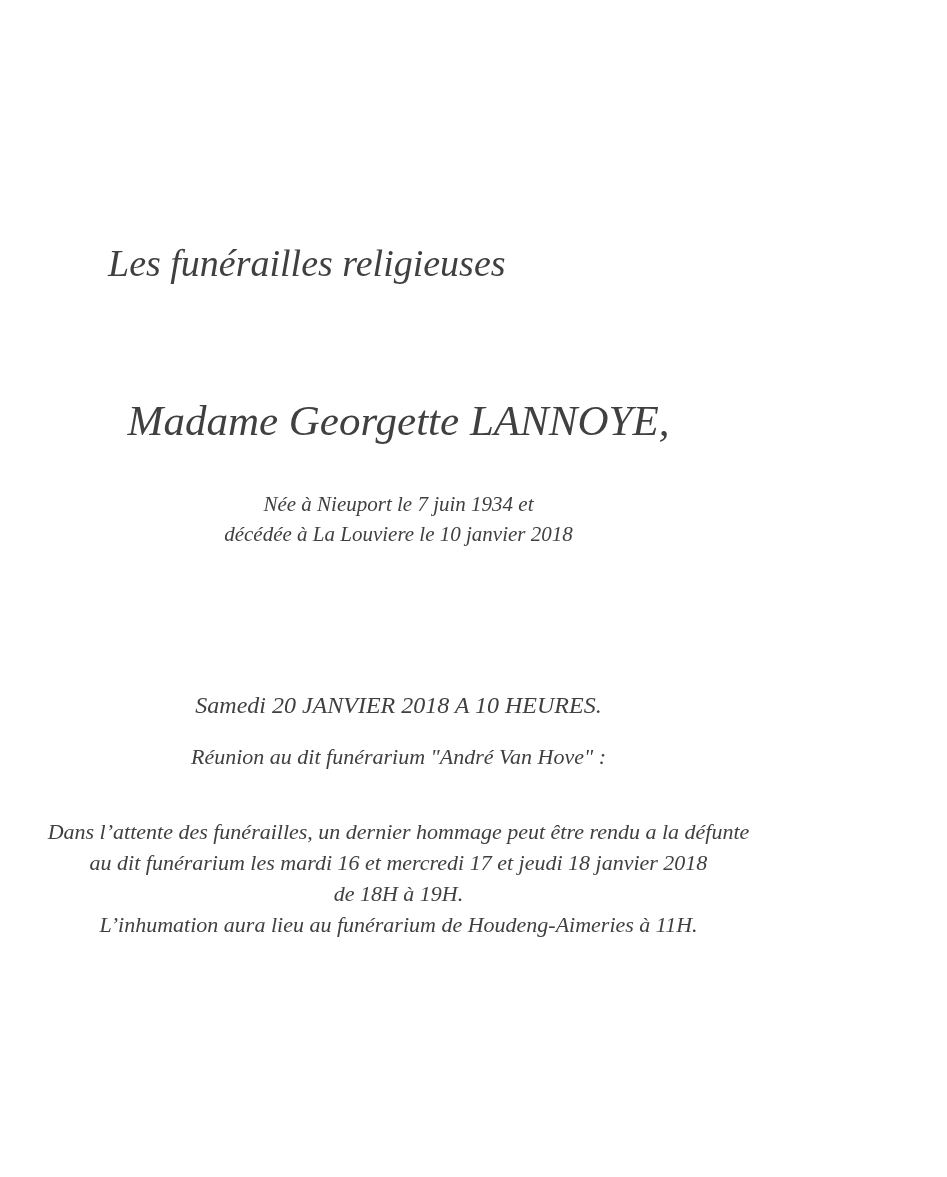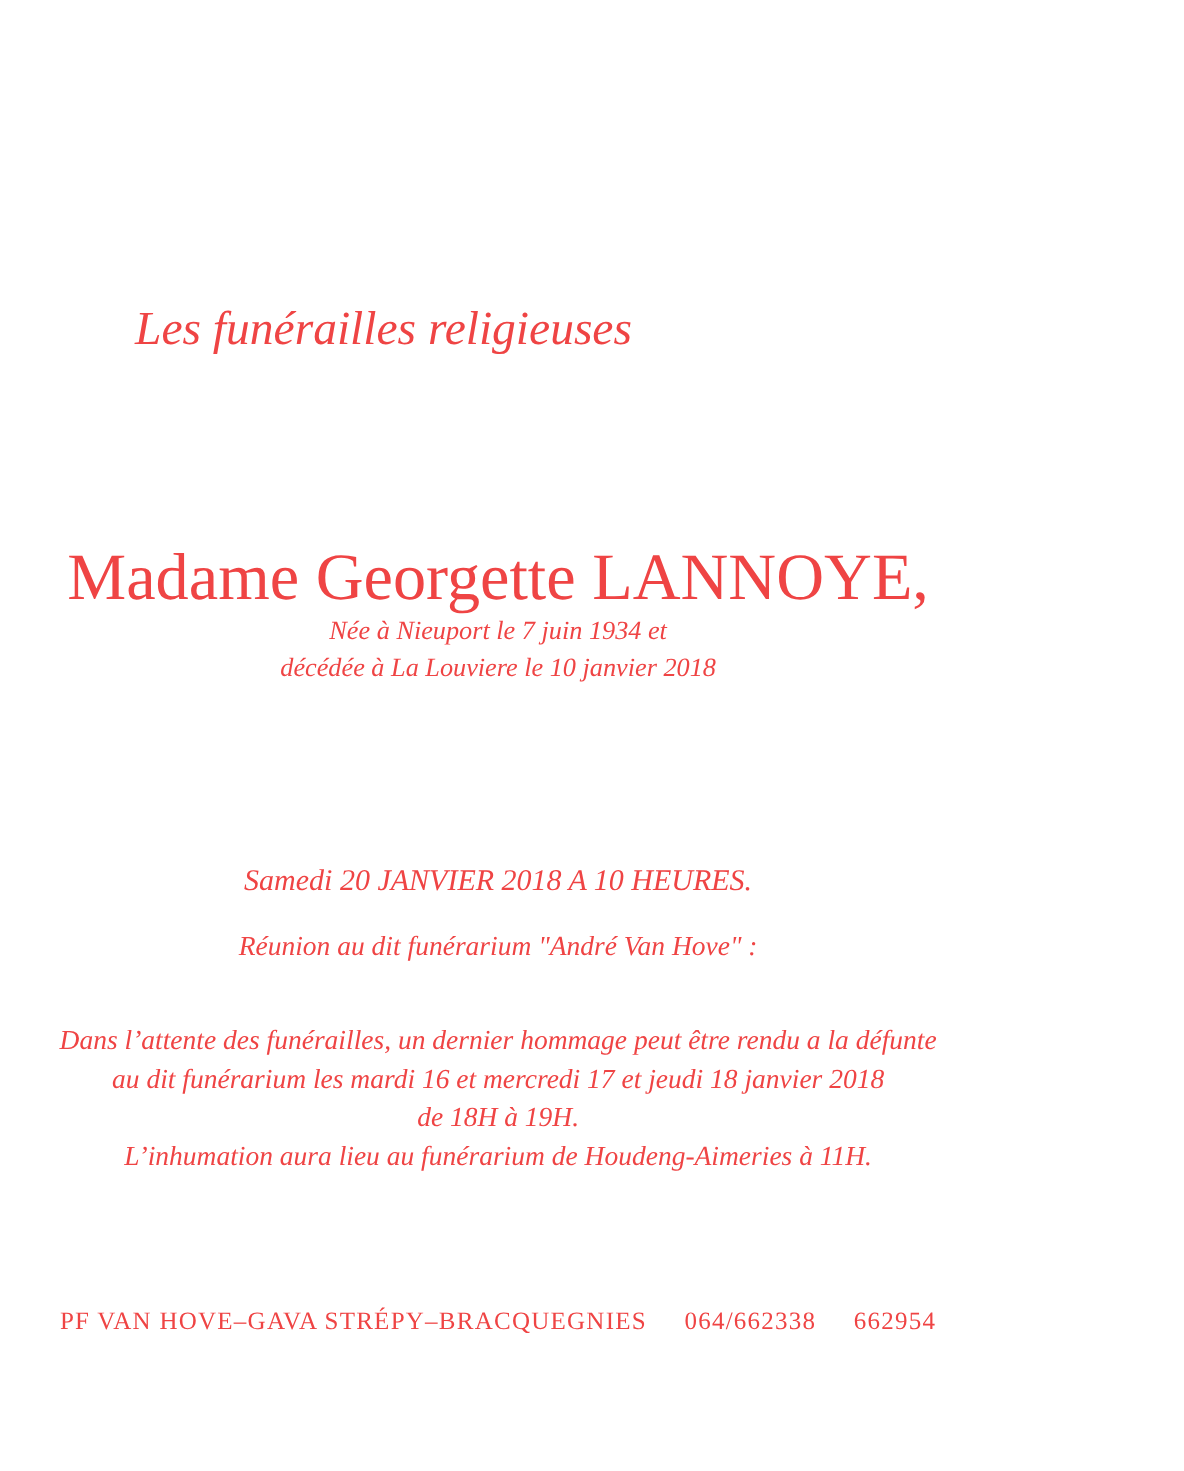--- a/index.html
+++ b/index.html
@@ -6,41 +6,42 @@
     margin: 0;
     padding: 0;
     background: #ffffff;
   }
   .page {
     position: relative;
     width: 767px;
     height: 1177px;
     background: #ffffff;
     font-family: "Liberation Serif", "DejaVu Serif", serif;
-    color: #ef4444;
+    color: #404040;
     overflow: hidden;
   }
   .centered-zone {
     position: absolute;
     left: 30px;
     right: 0;
     text-align: center;
   }
   .intro-line {
     position: absolute;
     left: 108px;
     top: 242px;
     font-style: italic;
     font-size: 38px;
     line-height: 1.15;
     white-space: nowrap;
   }
   .deceased-name {
-    top: 432px;
-    font-size: 53px;
+    top: 396px;
+    font-style: italic;
+    font-size: 43px;
     line-height: 1.15;
     white-space: nowrap;
   }
   .birth-death {
     top: 489px;
     font-style: italic;
     font-size: 21px;
     line-height: 30px;
     font-family: Liberation Serif, serif;
   }
@@ -103,19 +104,14 @@
     <div>Réunion au dit funérarium "André Van Hove" :</div>
   </div>
 
   <div class="centered-zone tribute-block">
     <div>Dans l’attente des funérailles, un dernier hommage peut être rendu a la défunte</div>
     <div>au dit funérarium les mardi 16 et mercredi 17 et jeudi 18 janvier 2018</div>
     <div>de 18H à 19H.</div>
     <div>L’inhumation aura lieu au funérarium de Houdeng-Aimeries à 11H.</div>
   </div>
 
-  <div class="centered-zone footer-line">
-    <span>PF VAN HOVE–GAVA STRÉPY–BRACQUEGNIES</span>
-    <span>064/662338</span>
-    <span>662954</span>
-  </div>
 
 </div>
 
 </body></html>

